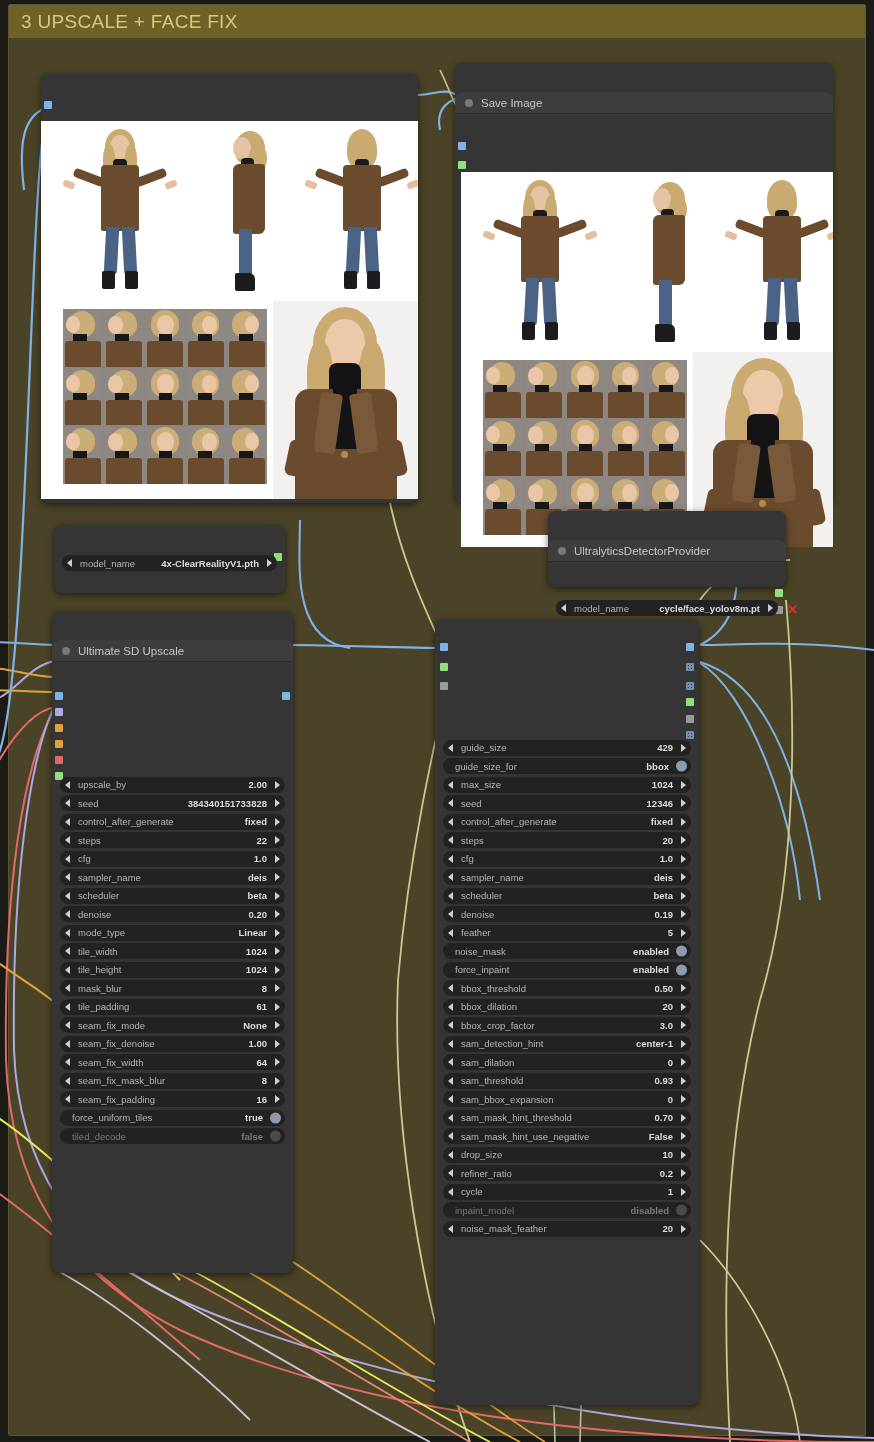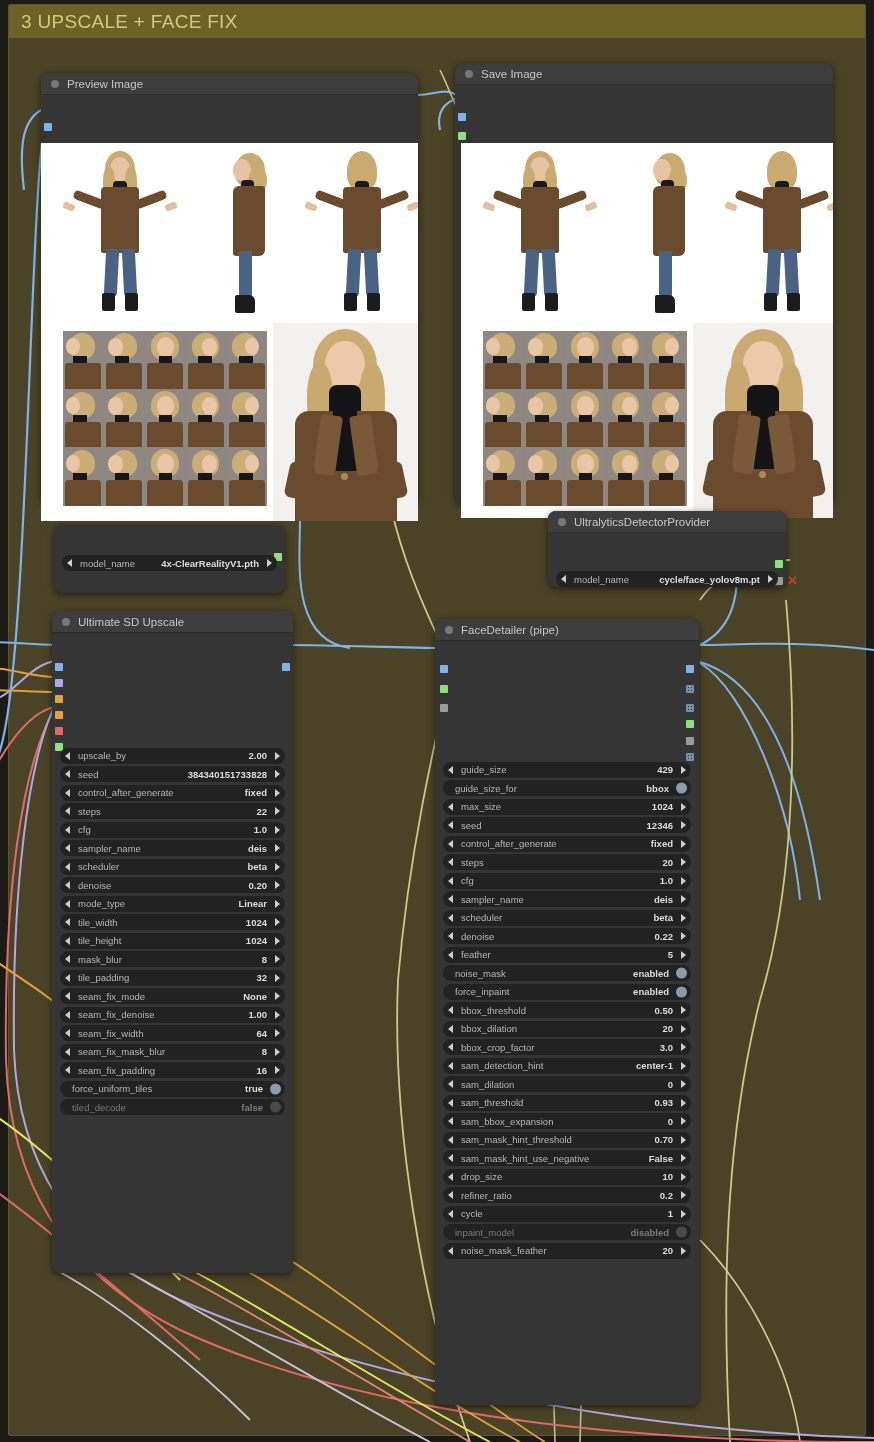--- a/index.html
+++ b/index.html
@@ -46,20 +46,21 @@
   }
   .node-header {
     height: 22px;
     display: flex;
     align-items: center;
     gap: 8px;
     padding: 0 10px;
     background: #3d3d3d;
     border-radius: 8px 8px 0 0;
     border-bottom: 1px solid #2c2c2c;
+    margin-top: 29px;
   }
   .node-dot {
     width: 8px; height: 8px; border-radius: 50%;
     background: #777; flex: 0 0 auto;
   }
   .node-title {
     color: #c6c6c6;
     font-size: 11.5px;
     white-space: nowrap;
     overflow: hidden;
@@ -219,24 +220,20 @@
 
     <path d="M 128 1272 C 200 1310, 330 1390, 430 1442" stroke="#c8c4d6" stroke-width="1.8" fill="none"></path>
     <path d="M 175 1272 C 250 1310, 380 1390, 470 1442" stroke="#e58a72" stroke-width="1.8" fill="none"></path>
     <path d="M 195 1272 C 270 1312, 400 1395, 490 1442" stroke="#e8e85c" stroke-width="1.8" fill="none"></path>
     <path d="M 245 1270 C 320 1312, 440 1400, 520 1442" stroke="#e0a33c" stroke-width="1.8" fill="none"></path>
     <path d="M 293 1262 C 360 1305, 470 1395, 545 1442" stroke="#e0a33c" stroke-width="1.8" fill="none"></path>
     <path d="M 60 1272 C 110 1300, 190 1360, 250 1420" stroke="#c8c4d6" stroke-width="1.8" fill="none"></path>
   </svg>
 
   <div class="node" style="left:41px; top:73px; width:377px; height:430px;">
-    <div class="node-header">
-      <span class="node-dot"></span>
-      <span class="node-title">Preview Image</span>
-    </div>
     <div class="node-body" style="height:408px;">
       <div class="port" style="left:3px; top:28px; background:#7fb3e8;"></div>
 
       <div class="imgbox" style="left:0px; top:48px; width:377px; height:378px;">
 
         <div class="fig" style="left:20px; top:8px; width:120px; height:165px;">
           <div class="hair" style="left:44px; top:0px; width:30px; height:36px;"></div>
           <div class="head" style="left:49px; top:6px; width:20px; height:24px; background:#e6c3a4;"></div>
           <div class="hair" style="left:42px; top:16px; width:12px; height:34px; border-radius:40%;"></div>
           <div class="hair" style="left:64px; top:16px; width:12px; height:34px; border-radius:40%;"></div>
@@ -668,21 +665,21 @@
         </div>
         <div class="widget">
           <span class="arrow-l"></span>
           <span class="wname">mask_blur</span>
           <span class="wval">8</span>
           <span class="arrow-r"></span>
         </div>
         <div class="widget">
           <span class="arrow-l"></span>
           <span class="wname">tile_padding</span>
-          <span class="wval">32</span>
+          <span class="wval">61</span>
           <span class="arrow-r"></span>
         </div>
         <div class="widget">
           <span class="arrow-l"></span>
           <span class="wname">seam_fix_mode</span>
           <span class="wval">None</span>
           <span class="arrow-r"></span>
         </div>
         <div class="widget">
           <span class="arrow-l"></span>
@@ -716,24 +713,20 @@
         <div class="widget noarrow toggle dim">
           <span class="wname">tiled_decode</span>
           <span class="wval">false</span>
           <span class="knob off"></span>
         </div>
       </div>
     </div>
   </div>
 
   <div class="node" style="left:435px; top:619px; width:264px; height:786px;">
-    <div class="node-header">
-      <span class="node-dot"></span>
-      <span class="node-title">FaceDetailer (pipe)</span>
-    </div>
     <div class="node-body" style="height:764px;">
 
       <div class="port" style="left:5px; top:24px; background:#7fb3e8;"></div>
       <div class="port" style="left:5px; top:44px; background:#8fe07a;"></div>
       <div class="port" style="left:5px; top:63px; background:#9a9a9a;"></div>
 
       <div class="port" style="right:5px; top:24px; background:#7fb3e8;"></div>
       <div class="port grid" style="right:5px; top:44px;"></div>
       <div class="port grid" style="right:5px; top:63px;"></div>
       <div class="port" style="right:5px; top:79px; background:#8fe07a;"></div>
@@ -790,21 +783,21 @@
         </div>
         <div class="widget">
           <span class="arrow-l"></span>
           <span class="wname">scheduler</span>
           <span class="wval">beta</span>
           <span class="arrow-r"></span>
         </div>
         <div class="widget">
           <span class="arrow-l"></span>
           <span class="wname">denoise</span>
-          <span class="wval">0.22</span>
+          <span class="wval">0.19</span>
           <span class="arrow-r"></span>
         </div>
         <div class="widget">
           <span class="arrow-l"></span>
           <span class="wname">feather</span>
           <span class="wval">5</span>
           <span class="arrow-r"></span>
         </div>
         <div class="widget noarrow toggle">
           <span class="wname">noise_mask</span>

